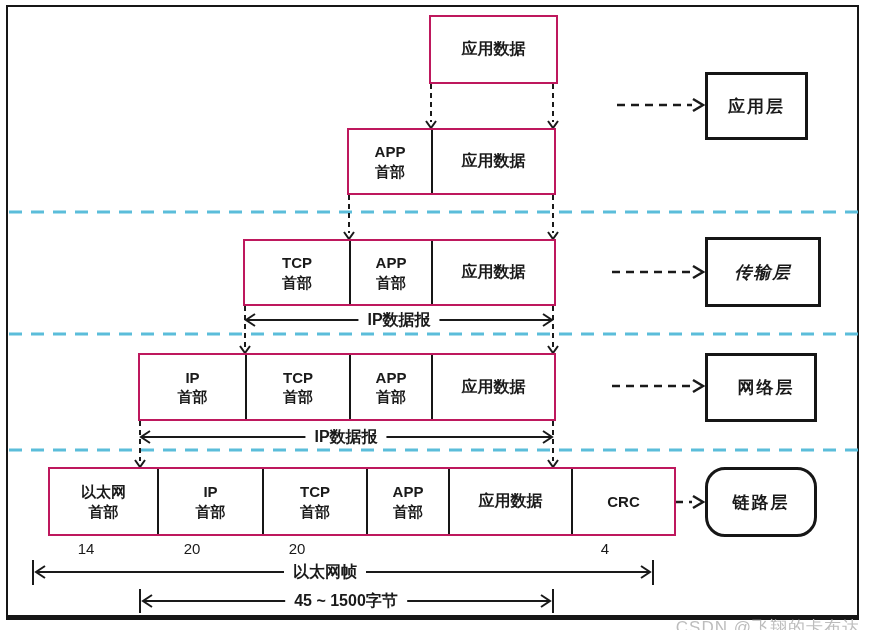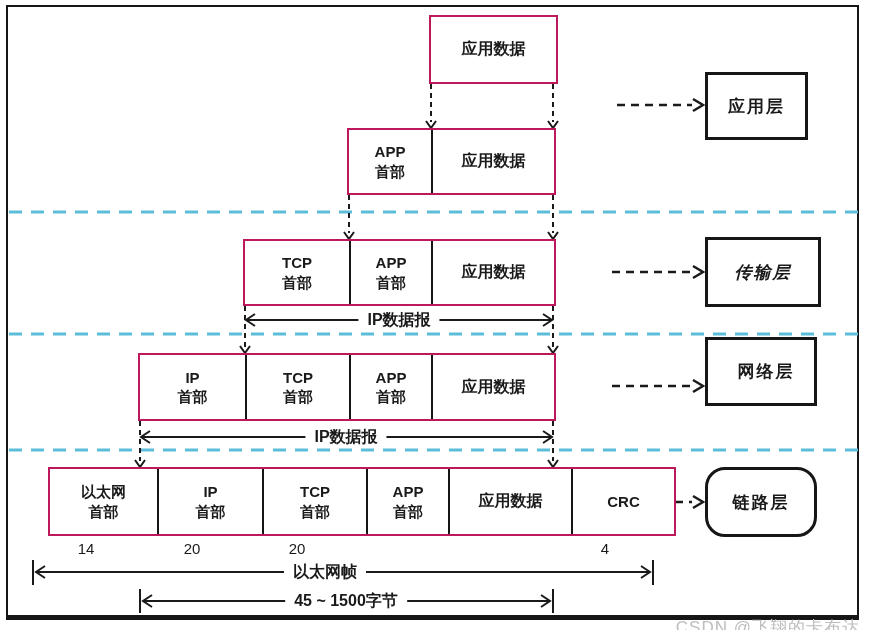--- a/index.html
+++ b/index.html
@@ -186,21 +186,21 @@
       <span>CRC</span>
     </div>
   </div>
 
   <div class="layer-box" style="left:705px;top:72px;width:103px;height:68px;">
     <span>应用层</span>
   </div>
   <div class="layer-box" style="left:705px;top:237px;width:116px;height:70px;font-style:italic;">
     <span>传输层</span>
   </div>
-  <div class="layer-box" style="left:705px;top:337px;width:112px;height:69px;padding-left:10px;">
+  <div class="layer-box" style="left:705px;top:353px;width:112px;height:69px;padding-left:10px;">
     <span>网络层</span>
   </div>
   <div class="layer-box" style="left:705px;top:467px;width:112px;height:70px;border-radius:20px;">
     <span>链路层</span>
   </div>
 
   <div class="mlabel" style="left:399px;top:320px;">IP数据报</div>
   <div class="mlabel" style="left:346px;top:437px;">IP数据报</div>
   <div class="mlabel" style="left:325px;top:572px;">以太网帧</div>
   <div class="mlabel" style="left:346px;top:601px;">45 ~ 1500字节</div>

